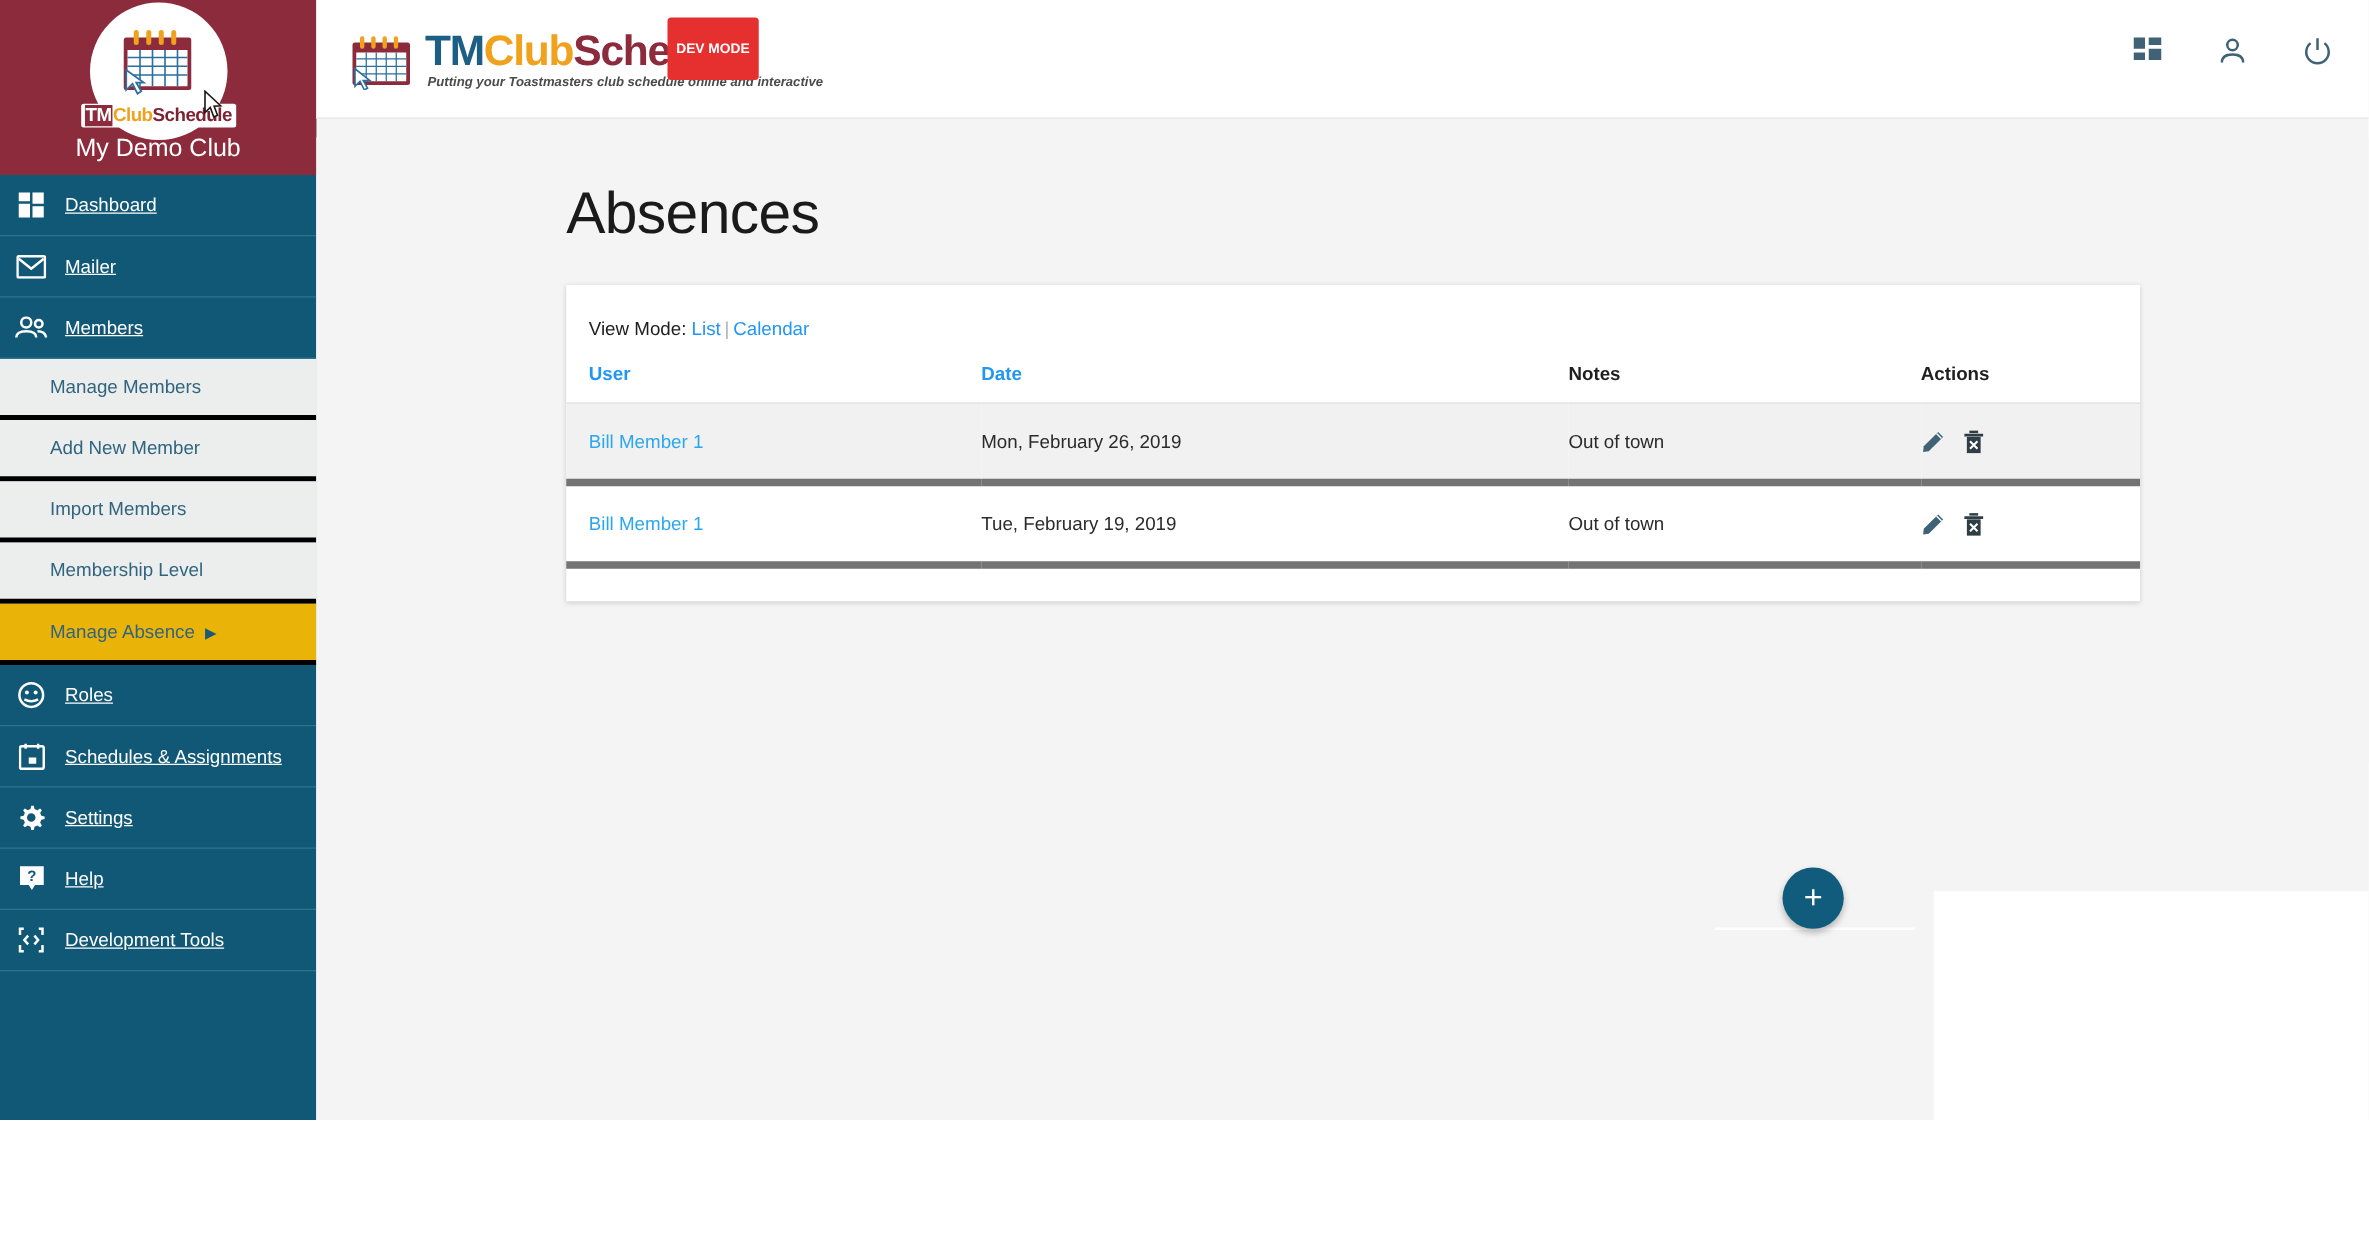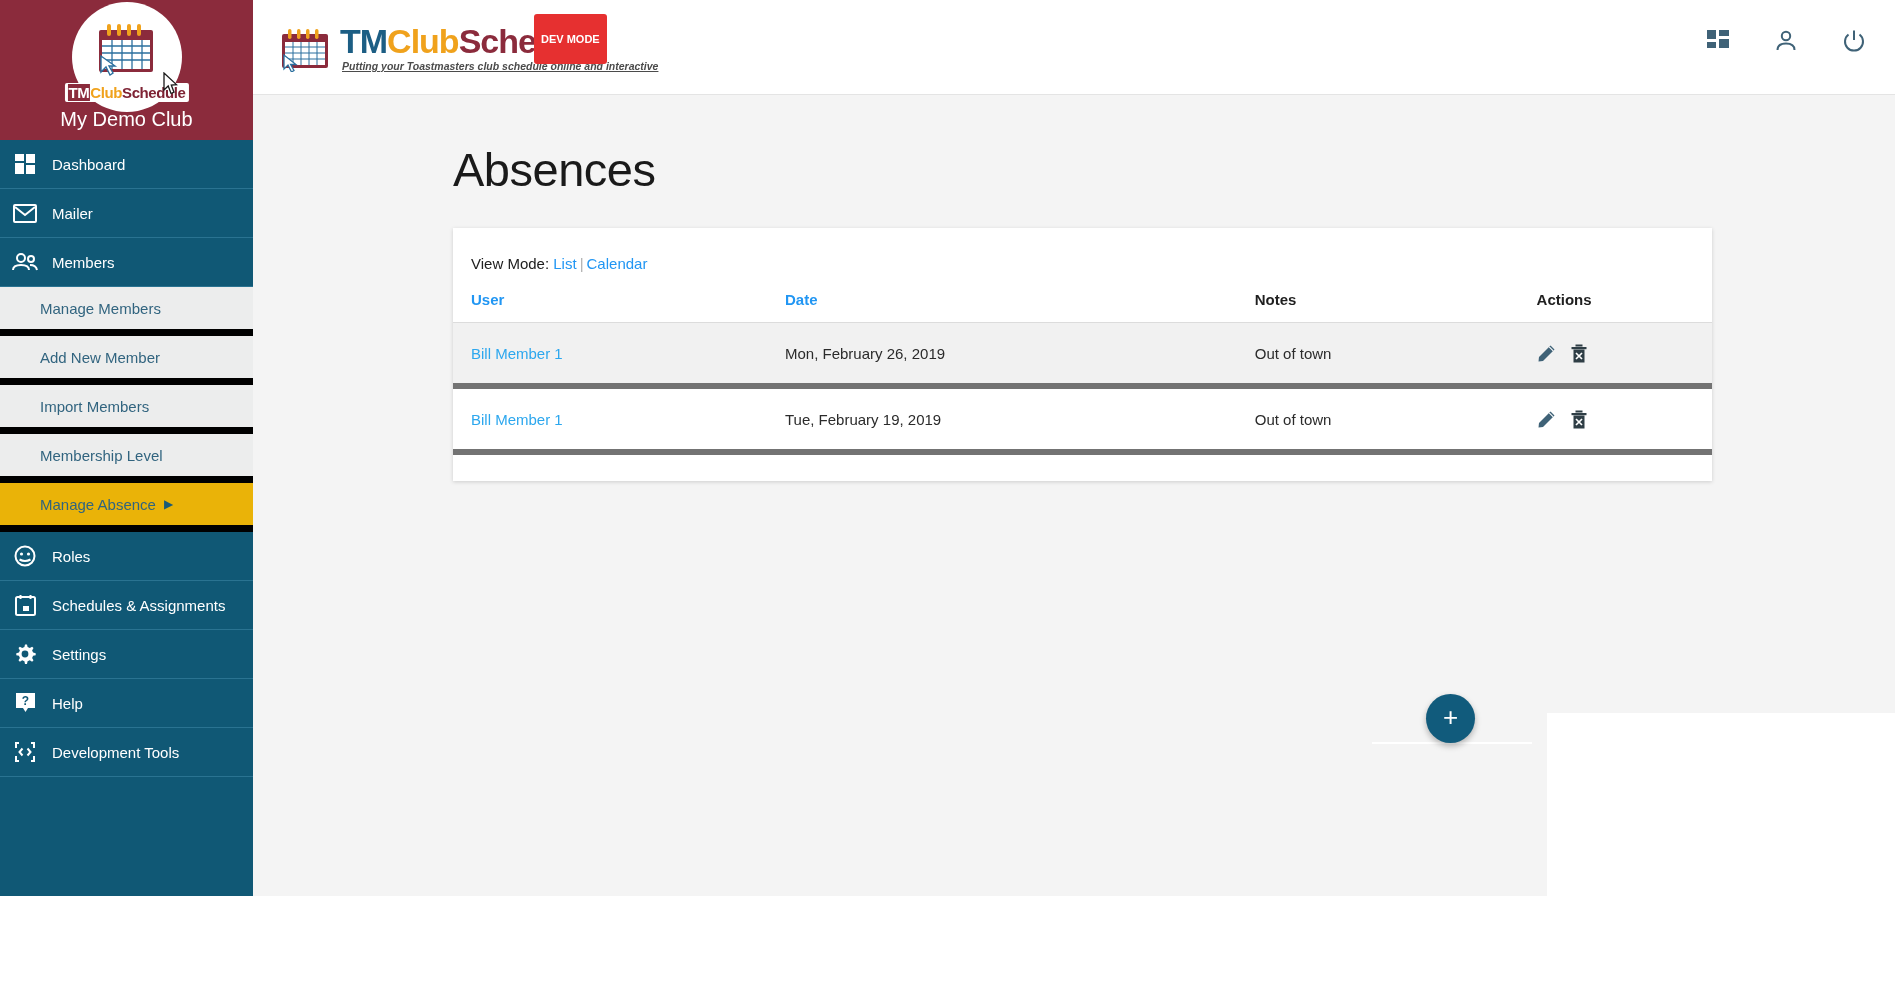--- a/index.html
+++ b/index.html
@@ -60,35 +60,36 @@
   }
   .nav-item {
     display: flex; align-items: center;
     height: 49px;
     padding-left: 10px;
     color: #ffffff; font-size: 15px;
     border-bottom: 1px solid #2d7architecture;
     border-bottom: 1px solid #2a7391;
     cursor: pointer;
     position: relative;
+    text-decoration: underline;
   }
   .nav-item .ico {
     width: 30px; height: 24px;
     display: flex; align-items: center; justify-content: center;
     margin-right: 12px;
     flex: 0 0 30px;
   }
   .nav-item .lbl { white-space: nowrap; }
   .sub-item {
     display: flex; align-items: center;
     height: 49px;
     padding-left: 40px;
     color: #31647f; font-size: 15px;
     background: #eceded;
-    border-bottom: 7px solid #000000;
+    border-bottom: 4px solid #000000;
     cursor: pointer;
   }
   .sub-item.active { background: #eab308; }
   .sub-arrow { margin-left: 8px; font-size: 12px; color: #1b5a77; }
 
   
   #topbar {
     position: absolute; left: 253px; top: 0;
     width: 1642px; height: 95px;
     background: #ffffff;
@@ -105,21 +106,20 @@
     white-space: nowrap; line-height: 1;
   }
   .h-tm { color: #1C5E84; }
   .h-club { color: #F0A21C; }
   .h-sched { color: #8B2B3C; }
   .hdr-tag {
     position: absolute; left: 64px; top: 50px;
     font-size: 10.5px; font-style: italic; font-weight: bold;
     color: #4b4b4b; white-space: nowrap;
     font-family: "Liberation Sans", sans-serif;
-    text-decoration: underline;
   }
   .dev-badge {
     position: absolute; left: 256px; top: 4px;
     background: #E63030; color: #ffffff;
     font-size: 11px; font-weight: bold;
     padding: 19px 7px; border-radius: 3px;
     white-space: nowrap;
   }
   .hdr-icons {
     position: absolute; right: 28px; top: 28px;

